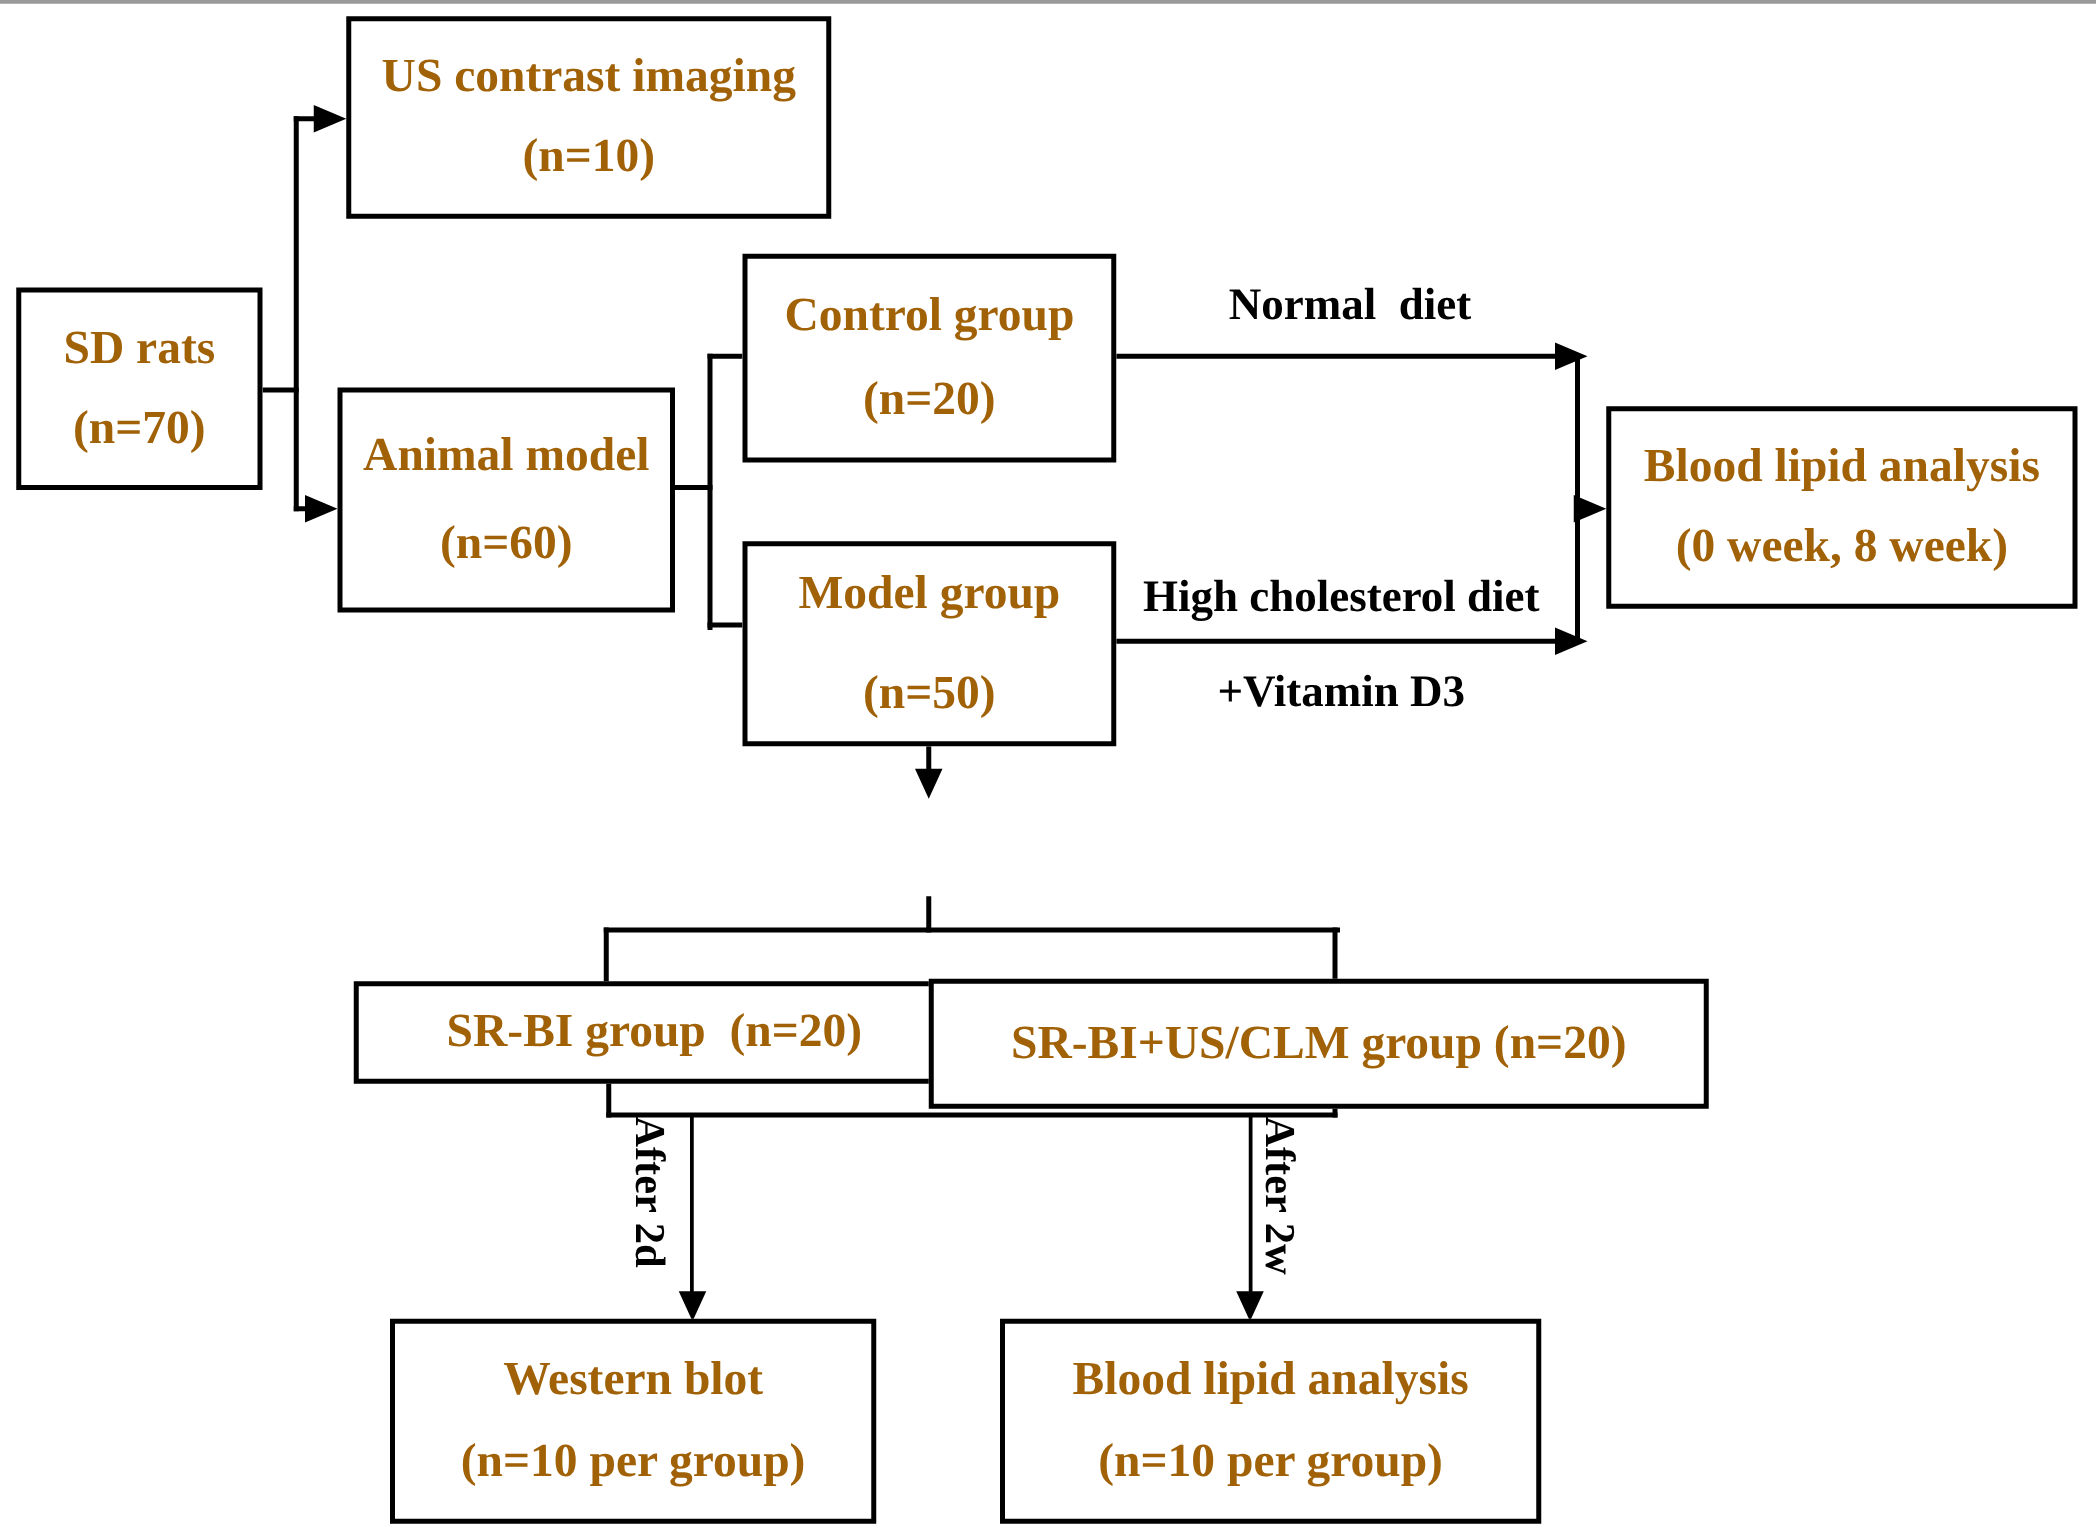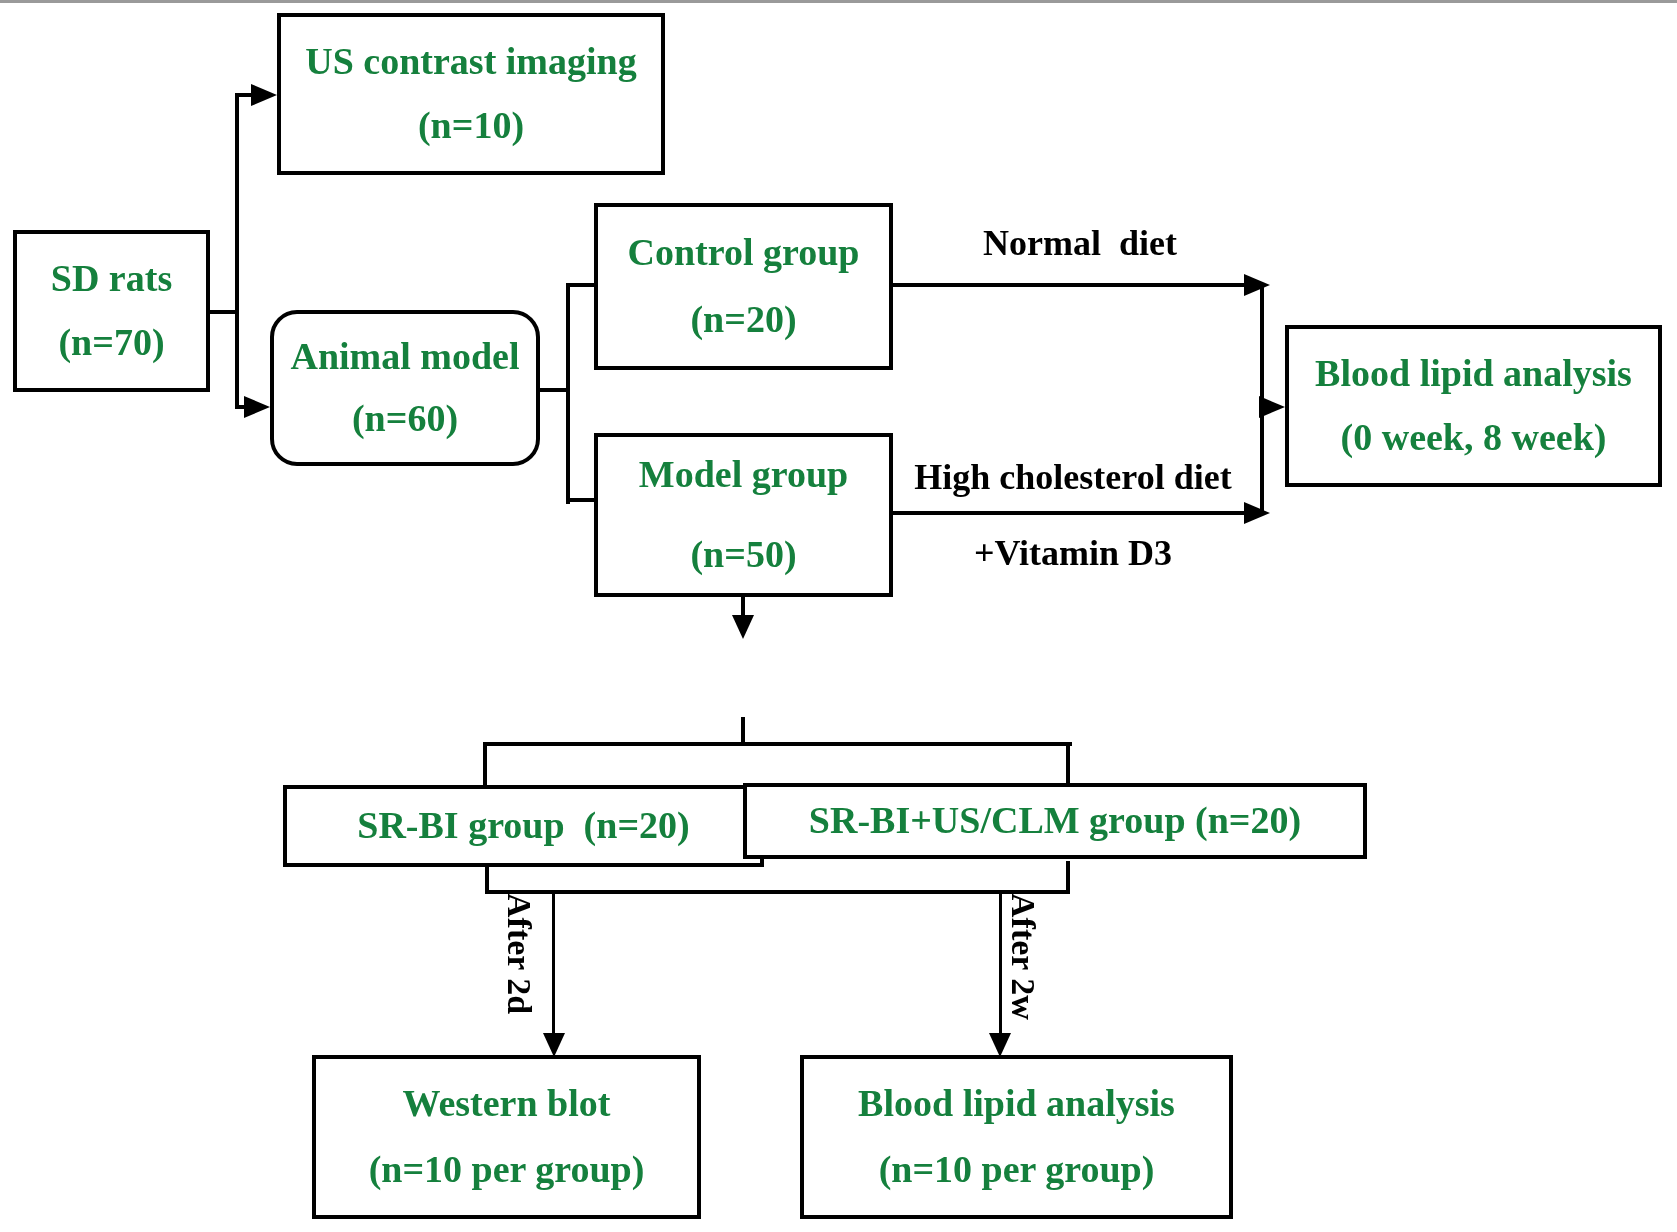--- a/index.html
+++ b/index.html
@@ -13,21 +13,21 @@
   .node{
     position:absolute;
     background:#ffffff;
     border:4px solid #000000;
     box-sizing:border-box;
     display:flex;flex-direction:column;
     justify-content:space-evenly;align-items:center;
     z-index:2;
   }
   .bline{
-    font-weight:700;font-size:38px;color:#15803d;
+    font-weight:700;font-size:38px;color:#a16207;
     white-space:pre;line-height:1.05;text-align:center;
   }
   .hline,.vline{position:absolute;background:#000000;z-index:1;}
   .hline{height:4px;}
   .vline{width:4px;}
   .vline.thin{width:3px;}
   .ah-r{
     position:absolute;width:0;height:0;z-index:1;
     border-top:11px solid transparent;border-bottom:11px solid transparent;
     border-left:26px solid #000000;
@@ -108,21 +108,21 @@
   <div class="node" style="left:277px;top:13px;width:388px;height:162px;">
     <div class="bline">US contrast imaging</div>
     <div class="bline">(n=10)</div>
   </div>
 
   <div class="node" style="left:13px;top:230px;width:197px;height:162px;">
     <div class="bline">SD rats</div>
     <div class="bline">(n=70)</div>
   </div>
 
-  <div class="node" style="left:270px;top:310px;width:270px;height:156px;border-radius:27px;">
+  <div class="node" style="left:270px;top:310px;width:270px;height:180px;">
     <div class="bline">Animal model</div>
     <div class="bline">(n=60)</div>
   </div>
 
   <div class="node" style="left:594px;top:203px;width:299px;height:167px;">
     <div class="bline">Control group</div>
     <div class="bline">(n=20)</div>
   </div>
 
   <div class="node" style="left:594px;top:433px;width:299px;height:164px;gap:21px;">
@@ -133,21 +133,21 @@
   <div class="node" style="left:1285px;top:325px;width:377px;height:162px;">
     <div class="bline">Blood lipid analysis</div>
     <div class="bline">(0 week, 8 week)</div>
   </div>
 
 
   <div class="node" style="left:283px;top:785px;width:481px;height:82px;">
     <div class="bline">SR-BI group  (n=20)</div>
   </div>
 
-  <div class="node" style="left:743px;top:783px;width:624px;height:76px;">
+  <div class="node" style="left:743px;top:783px;width:624px;height:104px;">
     <div class="bline">SR-BI+US/CLM group (n=20)</div>
   </div>
 
   <div class="node" style="left:312px;top:1055px;width:389px;height:164px;">
     <div class="bline">Western blot</div>
     <div class="bline">(n=10 per group)</div>
   </div>
 
   <div class="node" style="left:800px;top:1055px;width:433px;height:164px;">
     <div class="bline">Blood lipid analysis</div>

